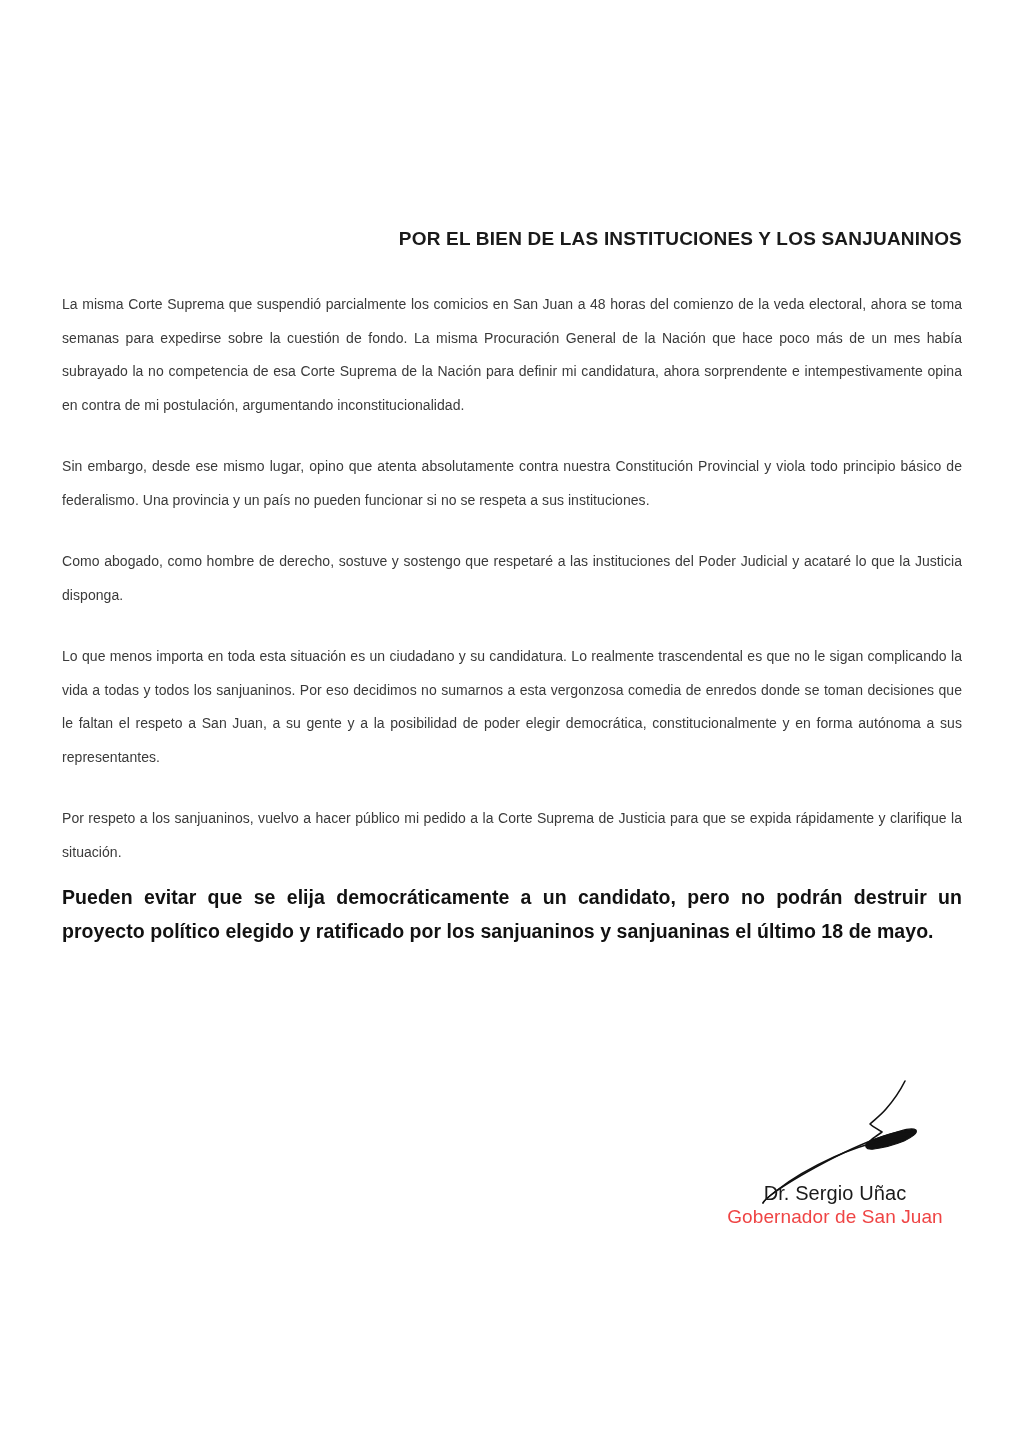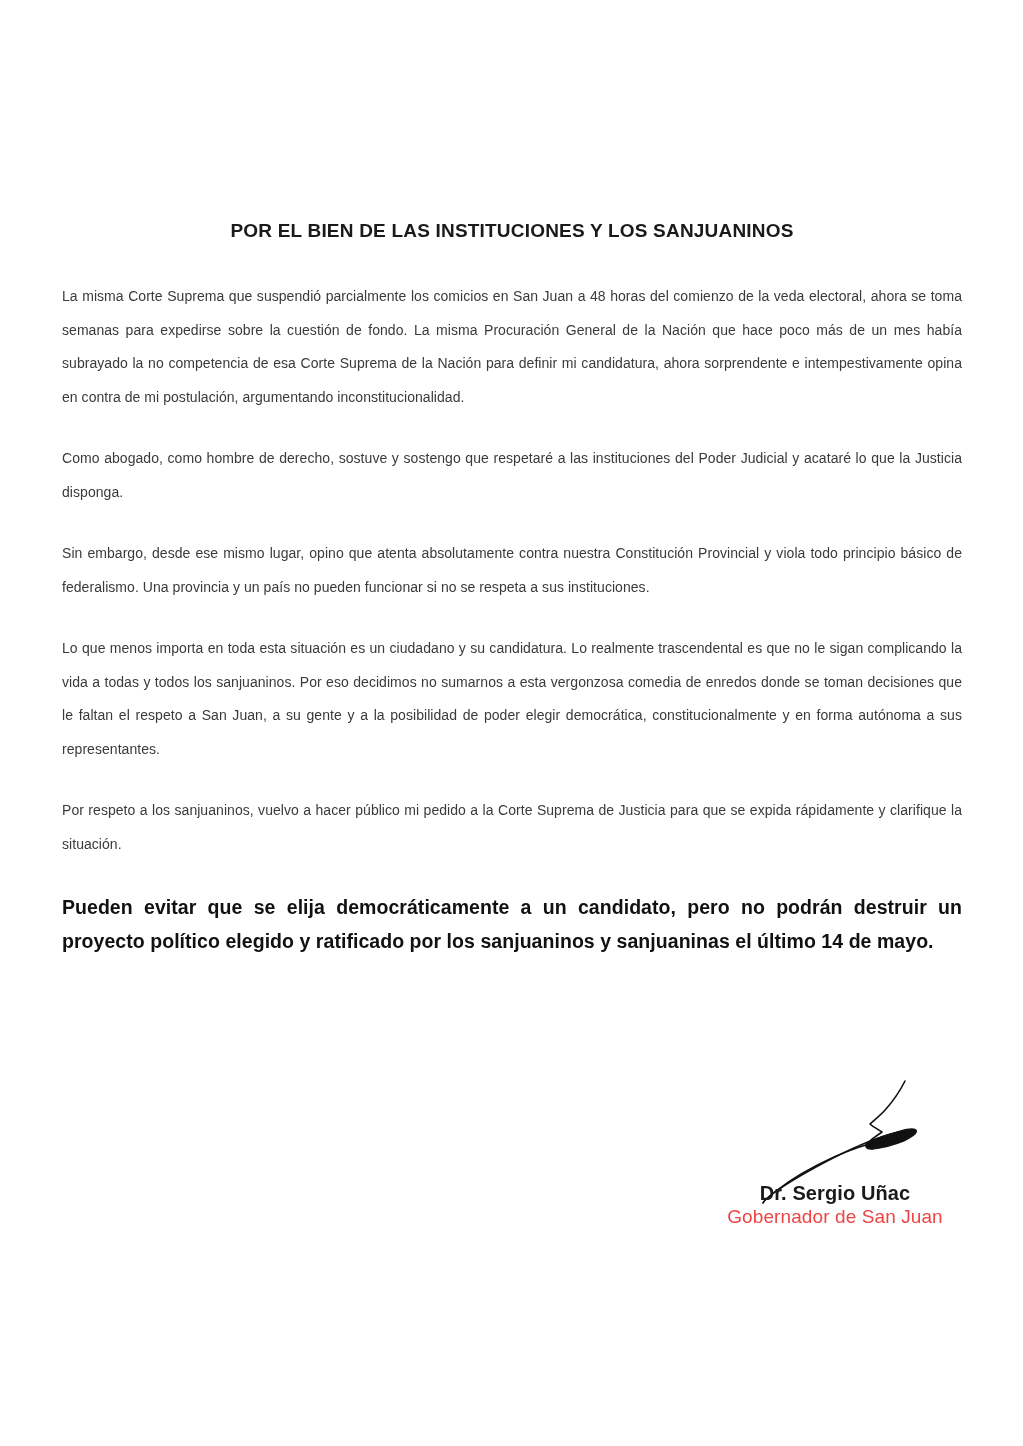--- a/index.html
+++ b/index.html
@@ -27,36 +27,36 @@
     position: absolute;
     left: 62px;
     top: 218px;
     width: 900px;
   }
   .doc-title {
     font-size: 19px;
     font-weight: bold;
     color: #1a1a1a;
     letter-spacing: 0.2px;
-    text-align: center;
+    text-align: right;
     line-height: 26px;
-    margin: 0 0 36px 0;
+    margin: 8px 0 36px 0;
   }
   .para {
     font-size: 14px;
     line-height: 33.5px;
     color: #3a3a3a;
     text-align: justify;
     text-justify: inter-word;
     margin: 0 0 28px 0;
     font-weight: 400;
     letter-spacing: 0.05px;
   }
   .para.last-of-body {
-    margin-bottom: 30px;
+    margin-bottom: 12px;
   }
   .para-bold {
     font-size: 19.5px;
     line-height: 33.5px;
     color: #111111;
     text-align: justify;
     text-justify: inter-word;
     font-weight: bold;
     margin: 0;
     letter-spacing: 0.05px;
@@ -76,21 +76,21 @@
     height: 130px;
     pointer-events: none;
   }
   .sign-name {
     position: absolute;
     left: 0;
     top: 105px;
     width: 270px;
     text-align: center;
     font-size: 20px;
-    font-weight: bold;
+    font-weight: normal;
     color: #1a1a1a;
     line-height: 26px;
     letter-spacing: 0.1px;
   }
   .sign-role {
     position: absolute;
     left: 0;
     top: 129px;
     width: 270px;
     text-align: center;
@@ -105,29 +105,29 @@
 <body>
 
 <div class="page">
 
   <div class="content">
 
     <h1 class="doc-title">POR EL BIEN DE LAS INSTITUCIONES Y LOS SANJUANINOS</h1>
 
     <p class="para">La misma Corte Suprema que suspendió parcialmente los comicios en San Juan a 48 horas del comienzo de la veda electoral, ahora se toma semanas para expedirse sobre la cuestión de fondo. La misma Procuración General de la Nación que hace poco más de un mes había subrayado la no competencia de esa Corte Suprema de la Nación para definir mi candidatura, ahora sorprendente e intempestivamente opina en contra de mi postulación, argumentando inconstitucionalidad.</p>
 
+    <p class="para">Sin embargo, desde ese mismo lugar, opino que atenta absolutamente contra nuestra Constitución Provincial y viola todo principio básico de federalismo. Una provincia y un país no pueden funcionar si no se respeta a sus instituciones.</p>
+
     <p class="para">Como abogado, como hombre de derecho, sostuve y sostengo que respetaré a las instituciones del Poder Judicial y acataré lo que la Justicia disponga.</p>
-
-    <p class="para">Sin embargo, desde ese mismo lugar, opino que atenta absolutamente contra nuestra Constitución Provincial y viola todo principio básico de federalismo. Una provincia y un país no pueden funcionar si no se respeta a sus instituciones.</p>
 
     <p class="para">Lo que menos importa en toda esta situación es un ciudadano y su candidatura. Lo realmente trascendental es que no le sigan complicando la vida a todas y todos los sanjuaninos. Por eso decidimos no sumarnos a esta vergonzosa comedia de enredos donde se toman decisiones que le faltan el respeto a San Juan, a su gente y a la posibilidad de poder elegir democrática, constitucionalmente y en forma autónoma a sus representantes.</p>
 
     <p class="para last-of-body">Por respeto a los sanjuaninos, vuelvo a hacer público mi pedido a la Corte Suprema de Justicia para que se expida rápidamente y clarifique la situación.</p>
 
-    <p class="para-bold">Pueden evitar que se elija democráticamente a un candidato, pero no podrán destruir un proyecto político elegido y ratificado por los sanjuaninos y sanjuaninas el último 14 de mayo.</p>
+    <p class="para-bold">Pueden evitar que se elija democráticamente a un candidato, pero no podrán destruir un proyecto político elegido y ratificado por los sanjuaninos y sanjuaninas el último 18 de mayo.</p>
 
   </div>
 
   <div class="signature-block">
 
     <svg class="signature-mark" viewBox="0 0 270 130" xmlns="http://www.w3.org/2000/svg">
       <g fill="none" stroke="#111111" stroke-linecap="round" stroke-linejoin="round">
         <path d="M205 6 C 200 16, 193 26, 186 34 C 180 41, 174 45, 170 49 C 173 52, 178 54, 182 57 C 178 60, 173 63, 170 66" stroke-width="1.6"></path>
         <path d="M170 66 C 178 63, 190 59, 200 56 C 207 54, 213 53, 216 55 C 218 58, 212 62, 204 66 C 194 70, 182 73, 174 74 C 170 74.5, 167 74, 166 72 C 165 69.5, 167 67.5, 170 66 Z" fill="#111111" stroke="#111111" stroke-width="1.2"></path>
         <path d="M212 57 C 206 56, 196 57, 184 61 C 166 67, 140 79, 116 92 C 96 103, 80 113, 71 120 C 66 124, 63 127, 63 128" stroke-width="1.5"></path>

